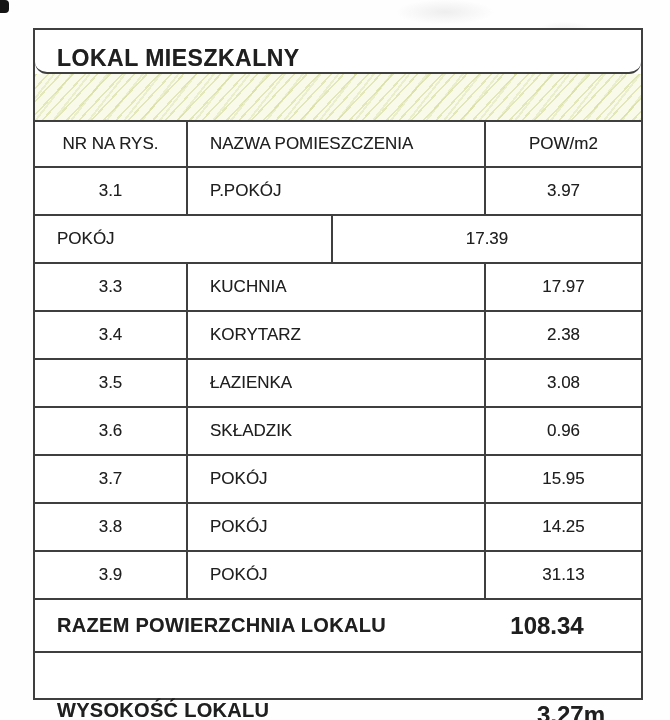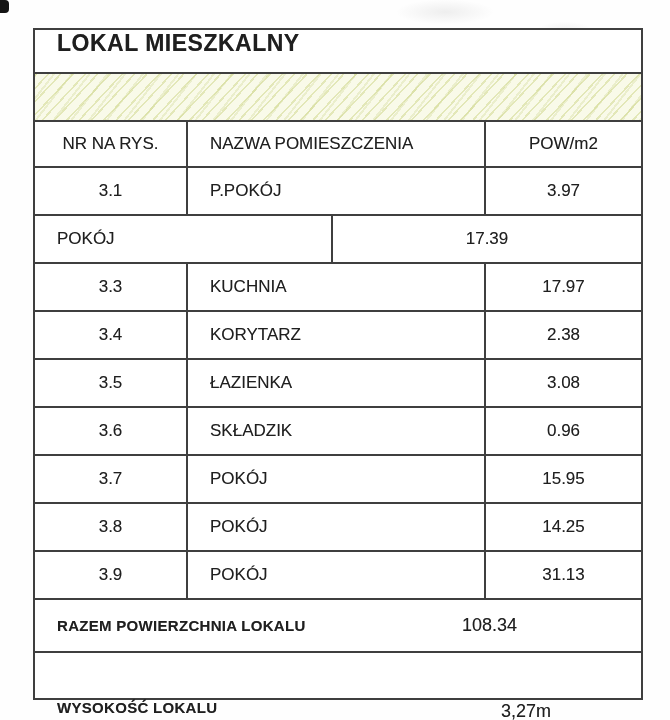--- a/index.html
+++ b/index.html
@@ -31,21 +31,21 @@
     display:flex;flex-direction:column;
     background:#fff;
   }
   .trow{
     display:flex;align-items:stretch;
     border-bottom:2px solid var(--line);
     box-sizing:border-box;
     flex:0 0 auto;
   }
   .trow:last-child{border-bottom:none;}
-  .title-row{height:44px;align-items:flex-start;padding-left:22px;}
+  .title-row{height:44px;align-items:flex-end;padding-left:22px;border-radius:12px;}
   .title-text{
     font-size:23px;font-weight:bold;letter-spacing:0.5px;
     text-shadow:0 0 0.5px rgba(0,0,0,0.45);
   }
   .hatch-row{
     height:48px;
     background:
       repeating-linear-gradient(133deg, rgba(205,213,135,0.50) 0px, rgba(205,213,135,0.50) 1.6px, transparent 1.6px, transparent 9px),
       repeating-linear-gradient(128deg, rgba(198,208,128,0.28) 0px, rgba(198,208,128,0.28) 2px, transparent 2px, transparent 14px),
       #f9fae9;
@@ -58,25 +58,25 @@
     font-size:17px;
     text-shadow:0 0 0.4px rgba(0,0,0,0.35);
   }
   .c1{width:153px;border-right:2px solid var(--line);justify-content:center;}
   .c2{width:298px;border-right:2px solid var(--line);padding-left:22px;}
   .c3{flex:1;justify-content:center;}
   .footer-row1{height:53px;align-items:center;}
   .footer-row2{flex:1 1 auto;align-items:center;margin-top:39px;}
   .footer-label{
     flex:1;padding-left:22px;
-    font-size:15px;font-weight:bold;letter-spacing:0.3px;
+    font-size:20px;font-weight:bold;letter-spacing:0.3px;
     text-shadow:0 0 0.5px rgba(0,0,0,0.4);
   }
   .footer-value{
-    font-size:18px;font-weight:normal;
+    font-size:24px;font-weight:bold;text-align:center;
     text-shadow:0 0 0.5px rgba(0,0,0,0.4);
   }
   .total-value{width:170px;margin-right:9px;}
   .height-value{width:140px;align-self:flex-start;padding-top:9px;}
 </style>
 </head>
 <body>
 
 <div class="scan">
   <div class="corner-mark"></div>

